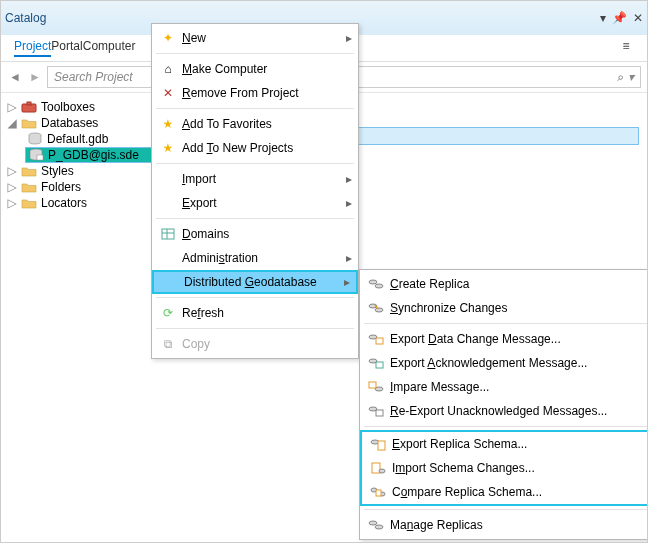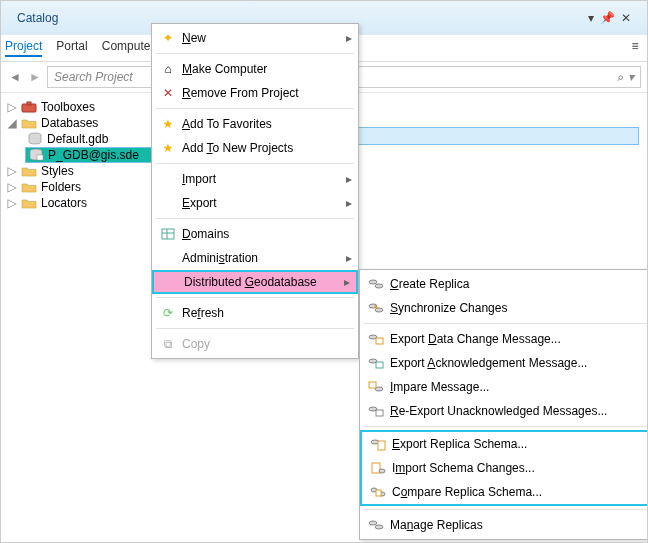--- a/index.html
+++ b/index.html
@@ -1,19 +1,19 @@
 <!DOCTYPE html>
 <html><head>
 <meta charset="utf-8">
 <style>
   * { box-sizing: border-box; font-family: "Segoe UI", Arial, sans-serif; font-size: 12px; }
   body { margin: 0; background: #fff; width: 648px; height: 543px; position: relative; overflow: hidden; border:1px solid #ccc;}
-  .titlebar { height: 34px; background: linear-gradient(#eaf4fb,#d8ecf8); color:#1a4e80; padding: 2px 16px; display:flex; align-items:center; justify-content:space-between; }
+  .titlebar { height: 34px; background: linear-gradient(#eaf4fb,#d8ecf8); color:#1a4e80; padding: 2px 4px; display:flex; align-items:center; justify-content:space-between; }
   .titlebar .right { display:flex; gap:6px; color:#444;}
-  .tabs { display:flex; gap:14px; padding: 4px 4px; color:#333; border-bottom:1px solid #ddd;}
+  .tabs { display:flex; padding: 4px 13px; color:#333; border-bottom:1px solid #ddd;}
   .tabs .tab.active { color:#0078d4; border-bottom:2px solid #0078d4; padding-bottom:2px;}
   .toolbar { display:flex; align-items:center; padding:4px 6px; gap:4px; border-bottom:1px solid #e6e6e6;}
   .nav-arrow { color:#888; width:16px; text-align:center; cursor:default;}
   .search { flex:1; display:flex; align-items:center; border:1px solid #ccc; height:22px; padding:0 6px; color:#888; font-style:italic; background:#fff;}
   .search .mag { margin-left:auto; font-style:normal; color:#666;}
   .ham { width:16px; text-align:center; color:#444; margin-left:8px;}
   .body { display:flex; height: calc(543px - 22px - 28px - 30px); }
   .tree { width: 165px; padding:6px 4px; border-right: none; }
   .row { display:flex; align-items:center; gap:4px; padding:1px 2px; white-space:nowrap;}
   .exp { width:10px; color:#888; text-align:center; cursor:default;}
@@ -21,21 +21,21 @@
   .sel { background:#14b8a6; border:1px solid #7cc1ee; padding:0 2px;}
   .content { flex:1; position:relative;}
   .menu { position:absolute; background:#fff; border:1px solid #b8b8b8; box-shadow:2px 2px 4px rgba(0,0,0,0.15); padding:2px 0;}
   .menu1 { left:150px; top:22px; width:208px;}
   .menu2 { left:358px; top:268px; width:325px;}
   .mitem { display:flex; align-items:center; height:24px; padding:0 6px;}
   .mitem .micon { width:20px; height:18px; display:inline-flex; align-items:center; justify-content:center; margin-right:4px;}
   .mitem .lbl { flex:1; }
   .mitem .arrow { color:#666; }
   .sep { height:1px; background:#e2e2e2; margin:3px 4px;}
-  .hl { background:#f9a8d4; }
+  .hl { background:#7dd3fc; }
   .hlbox { border:2px solid #27c3e6;}
   .mitem .lbl u { text-decoration: underline; }
   .disabled { color:#aaa; }
   .selrow-ext { position:absolute; left:165px; right:8px; top:126px; height:18px; background:#d6eefc; border-top:1px solid #7cc1ee; border-bottom:1px solid #7cc1ee; border-right:1px solid #7cc1ee; z-index:0;}
   svg { display:block; }
   .folder-y { fill:#f4c869; stroke:#caa53f; stroke-width:0.6; }
   .db-c { fill:#d9d9d9; stroke:#888; stroke-width:0.6;}
 </style>
 </head>
 <body>

